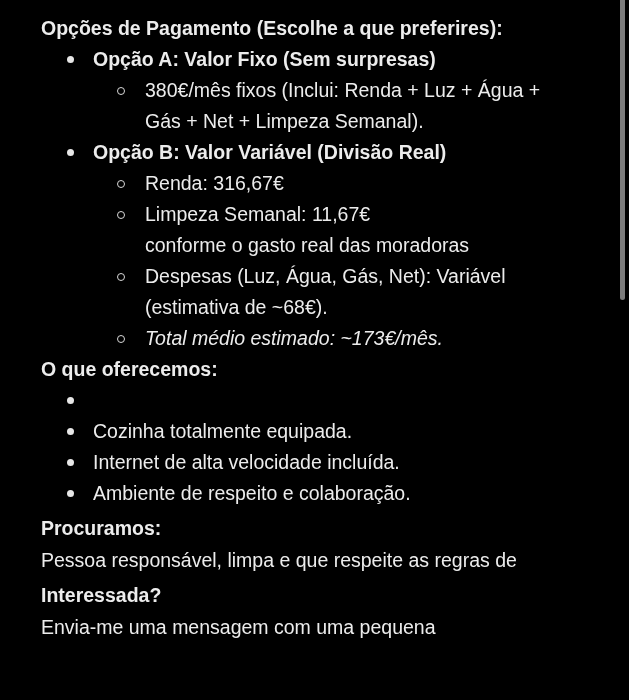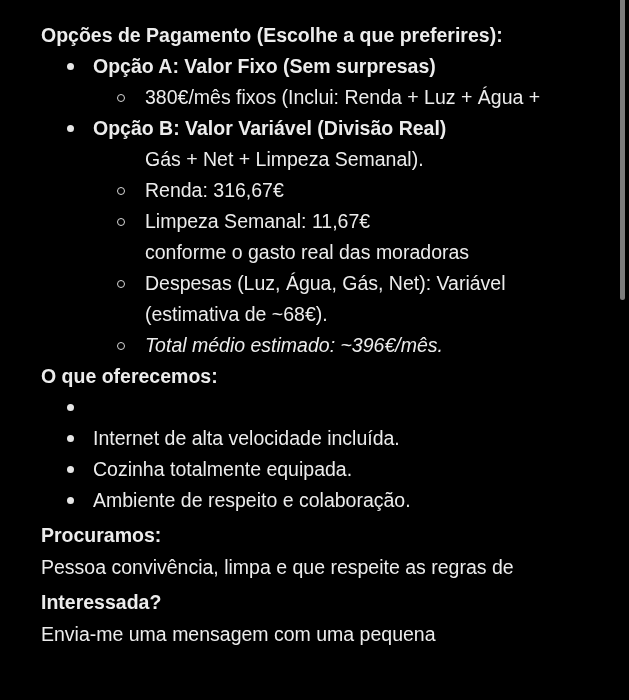--- a/index.html
+++ b/index.html
@@ -12,21 +12,21 @@
       height: 700px;
       overflow: hidden;
       position: relative;
       font-family: "Liberation Sans", "DejaVu Sans", sans-serif;
       color: #ececec;
       font-size: 19.5px;
     }
     .content {
       position: absolute;
       left: 41px;
-      top: 20px;
+      top: 13px;
       width: 560px;
     }
     .line {
       position: relative;
       height: 31px;
       line-height: 31px;
       white-space: nowrap;
     }
     .heading {
       font-weight: bold;
@@ -91,29 +91,29 @@
       </span>
     <span>Opção A: Valor Fixo (Sem surpresas)</span>
   </div>
 
   <div class="line l2">
     <span class="bullet">
         <span class="ring"></span>
       </span>
     <span class="bold">380€/mês fixos</span><span> (Inclui: Renda + Luz + Água +</span>
   </div>
+  <div class="line l2">
+    <span>Gás + Net + Limpeza Semanal).</span>
+  </div>
+
   <div class="line l1 heading">
     <span class="bullet">
         <span class="dot"></span>
       </span>
     <span>Opção B: Valor Variável (Divisão Real)</span>
-  </div>
-
-  <div class="line l2">
-    <span>Gás + Net + Limpeza Semanal).</span>
   </div>
 
   <div class="line l2">
     <span class="bullet">
         <span class="ring"></span>
       </span>
     <span>Renda: 316,67€</span>
   </div>
 
   <div class="line l2">
@@ -133,54 +133,54 @@
     <span>Despesas (Luz, Água, Gás, Net): Variável</span>
   </div>
   <div class="line l2">
     <span>(estimativa de ~68€).</span>
   </div>
 
   <div class="line l2">
     <span class="bullet">
         <span class="ring"></span>
       </span>
-    <span class="italic">Total médio estimado: ~396€/mês.</span>
+    <span class="italic">Total médio estimado: ~173€/mês.</span>
   </div>
 
   <div class="line heading">O que oferecemos:</div>
 
   <div class="line l1">
     <span class="bullet">
         <span class="dot"></span>
       </span>
   </div>
   <div class="line l1">
     <span class="bullet">
         <span class="dot"></span>
       </span>
-    <span>Internet de alta velocidade incluída.</span>
+    <span>Cozinha totalmente equipada.</span>
   </div>
   <div class="line l1">
     <span class="bullet">
         <span class="dot"></span>
       </span>
-    <span>Cozinha totalmente equipada.</span>
+    <span>Internet de alta velocidade incluída.</span>
   </div>
   <div class="line l1">
     <span class="bullet">
         <span class="dot"></span>
       </span>
     <span>Ambiente de respeito e colaboração.</span>
   </div>
 
   <div class="gap-small"></div>
 
   <div class="para">
     <div class="line heading">Procuramos:</div>
-    <div class="line">Pessoa convivência, limpa e que respeite as regras de</div>
+    <div class="line">Pessoa responsável, limpa e que respeite as regras de</div>
   </div>
 
   <div class="gap-small"></div>
 
   <div class="para">
     <div class="line heading">Interessada?</div>
     <div class="line">Envia-me uma mensagem com uma pequena</div>
   </div>
 
 </div>

